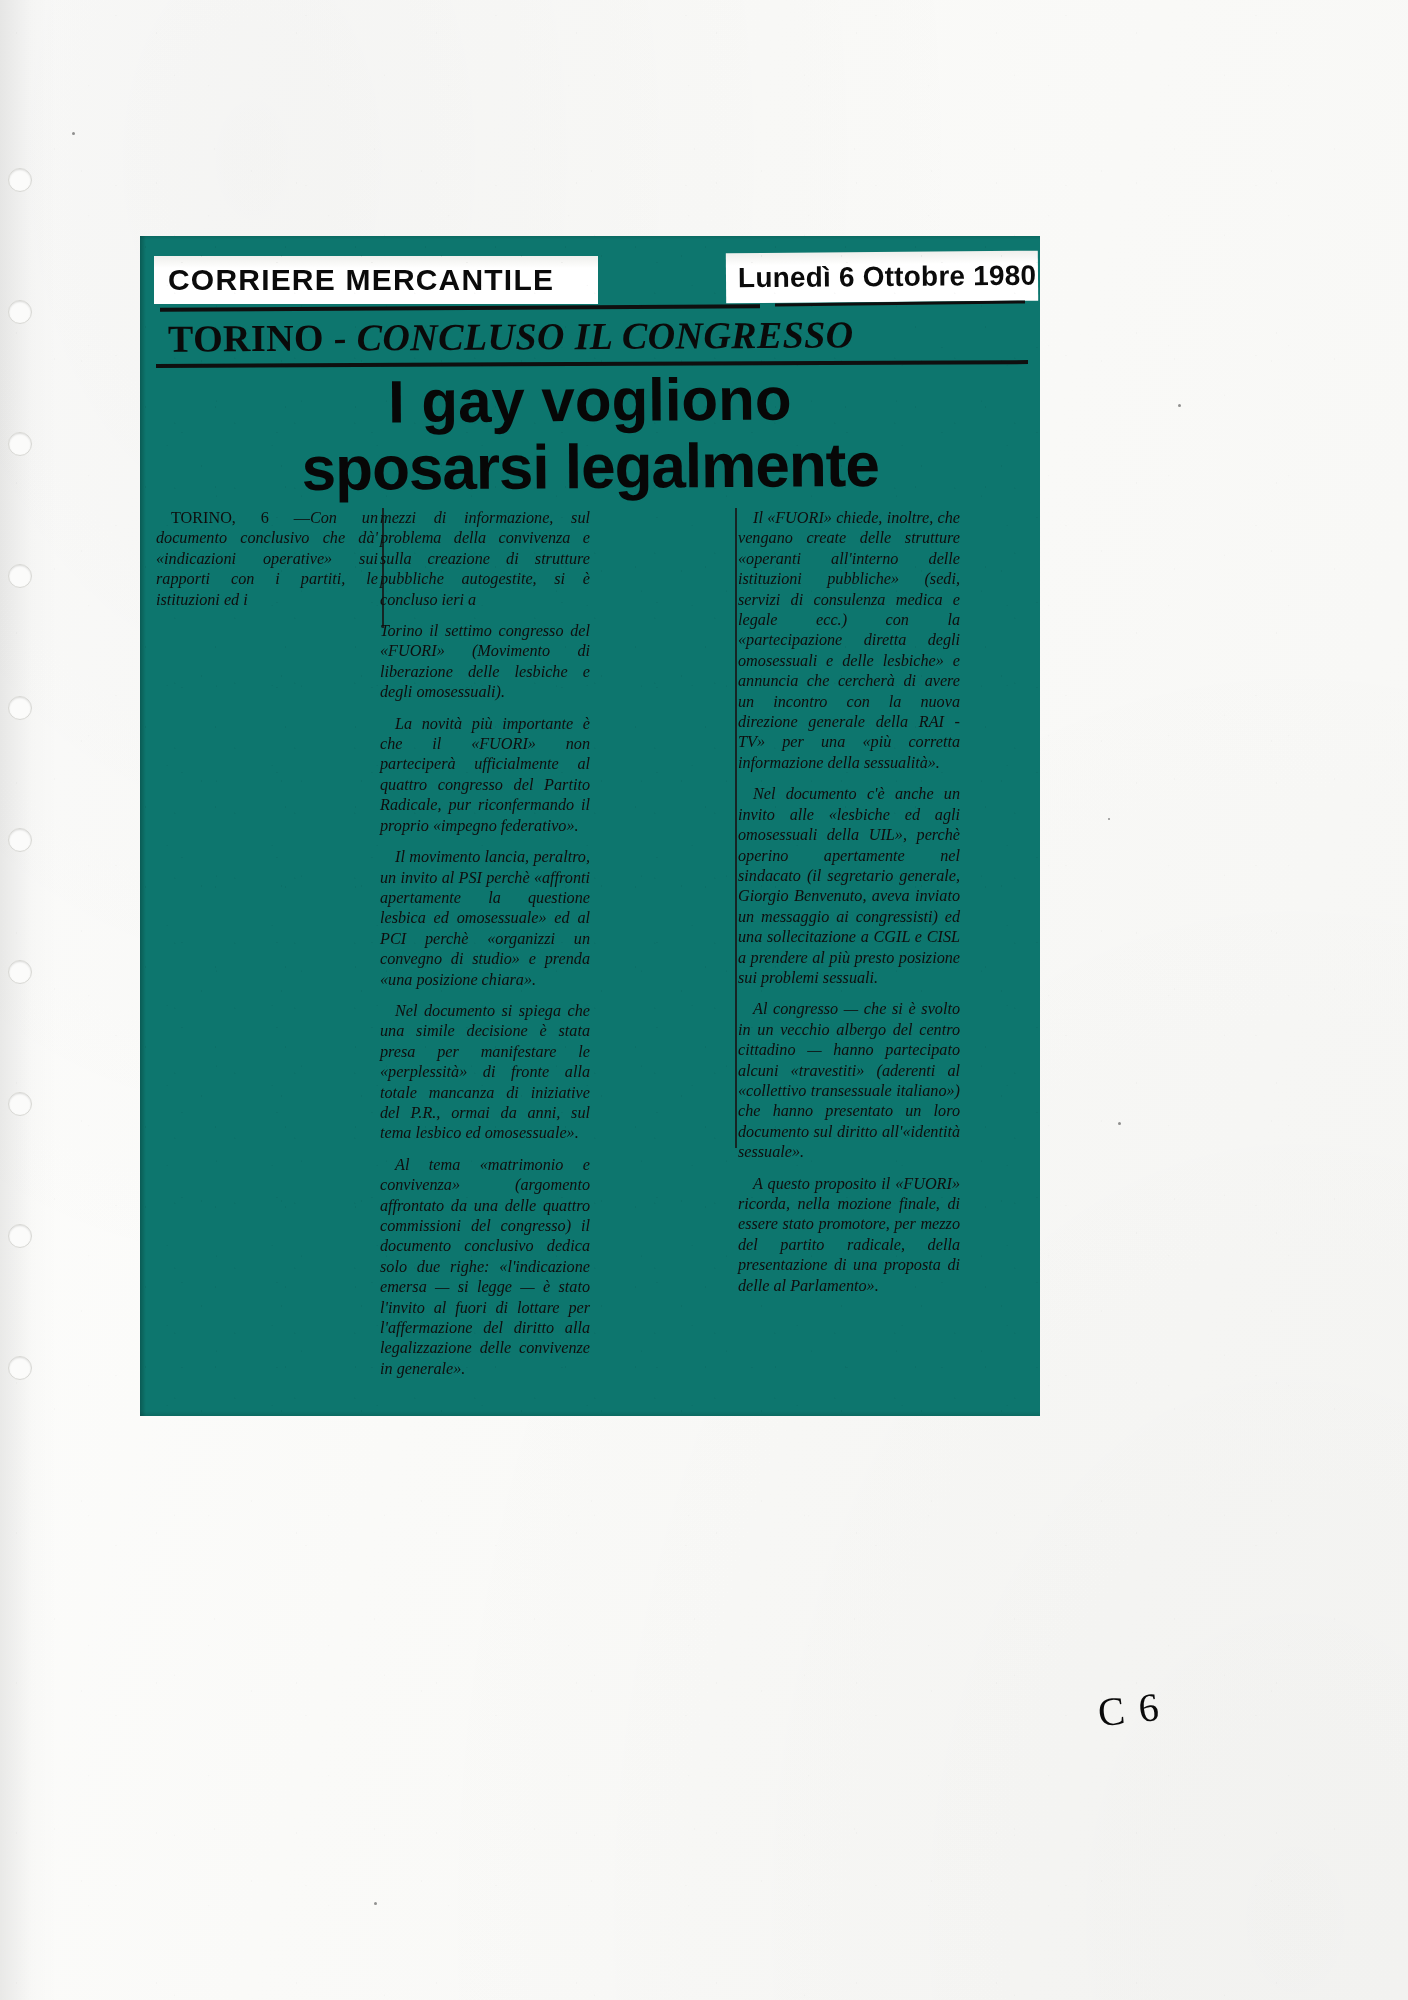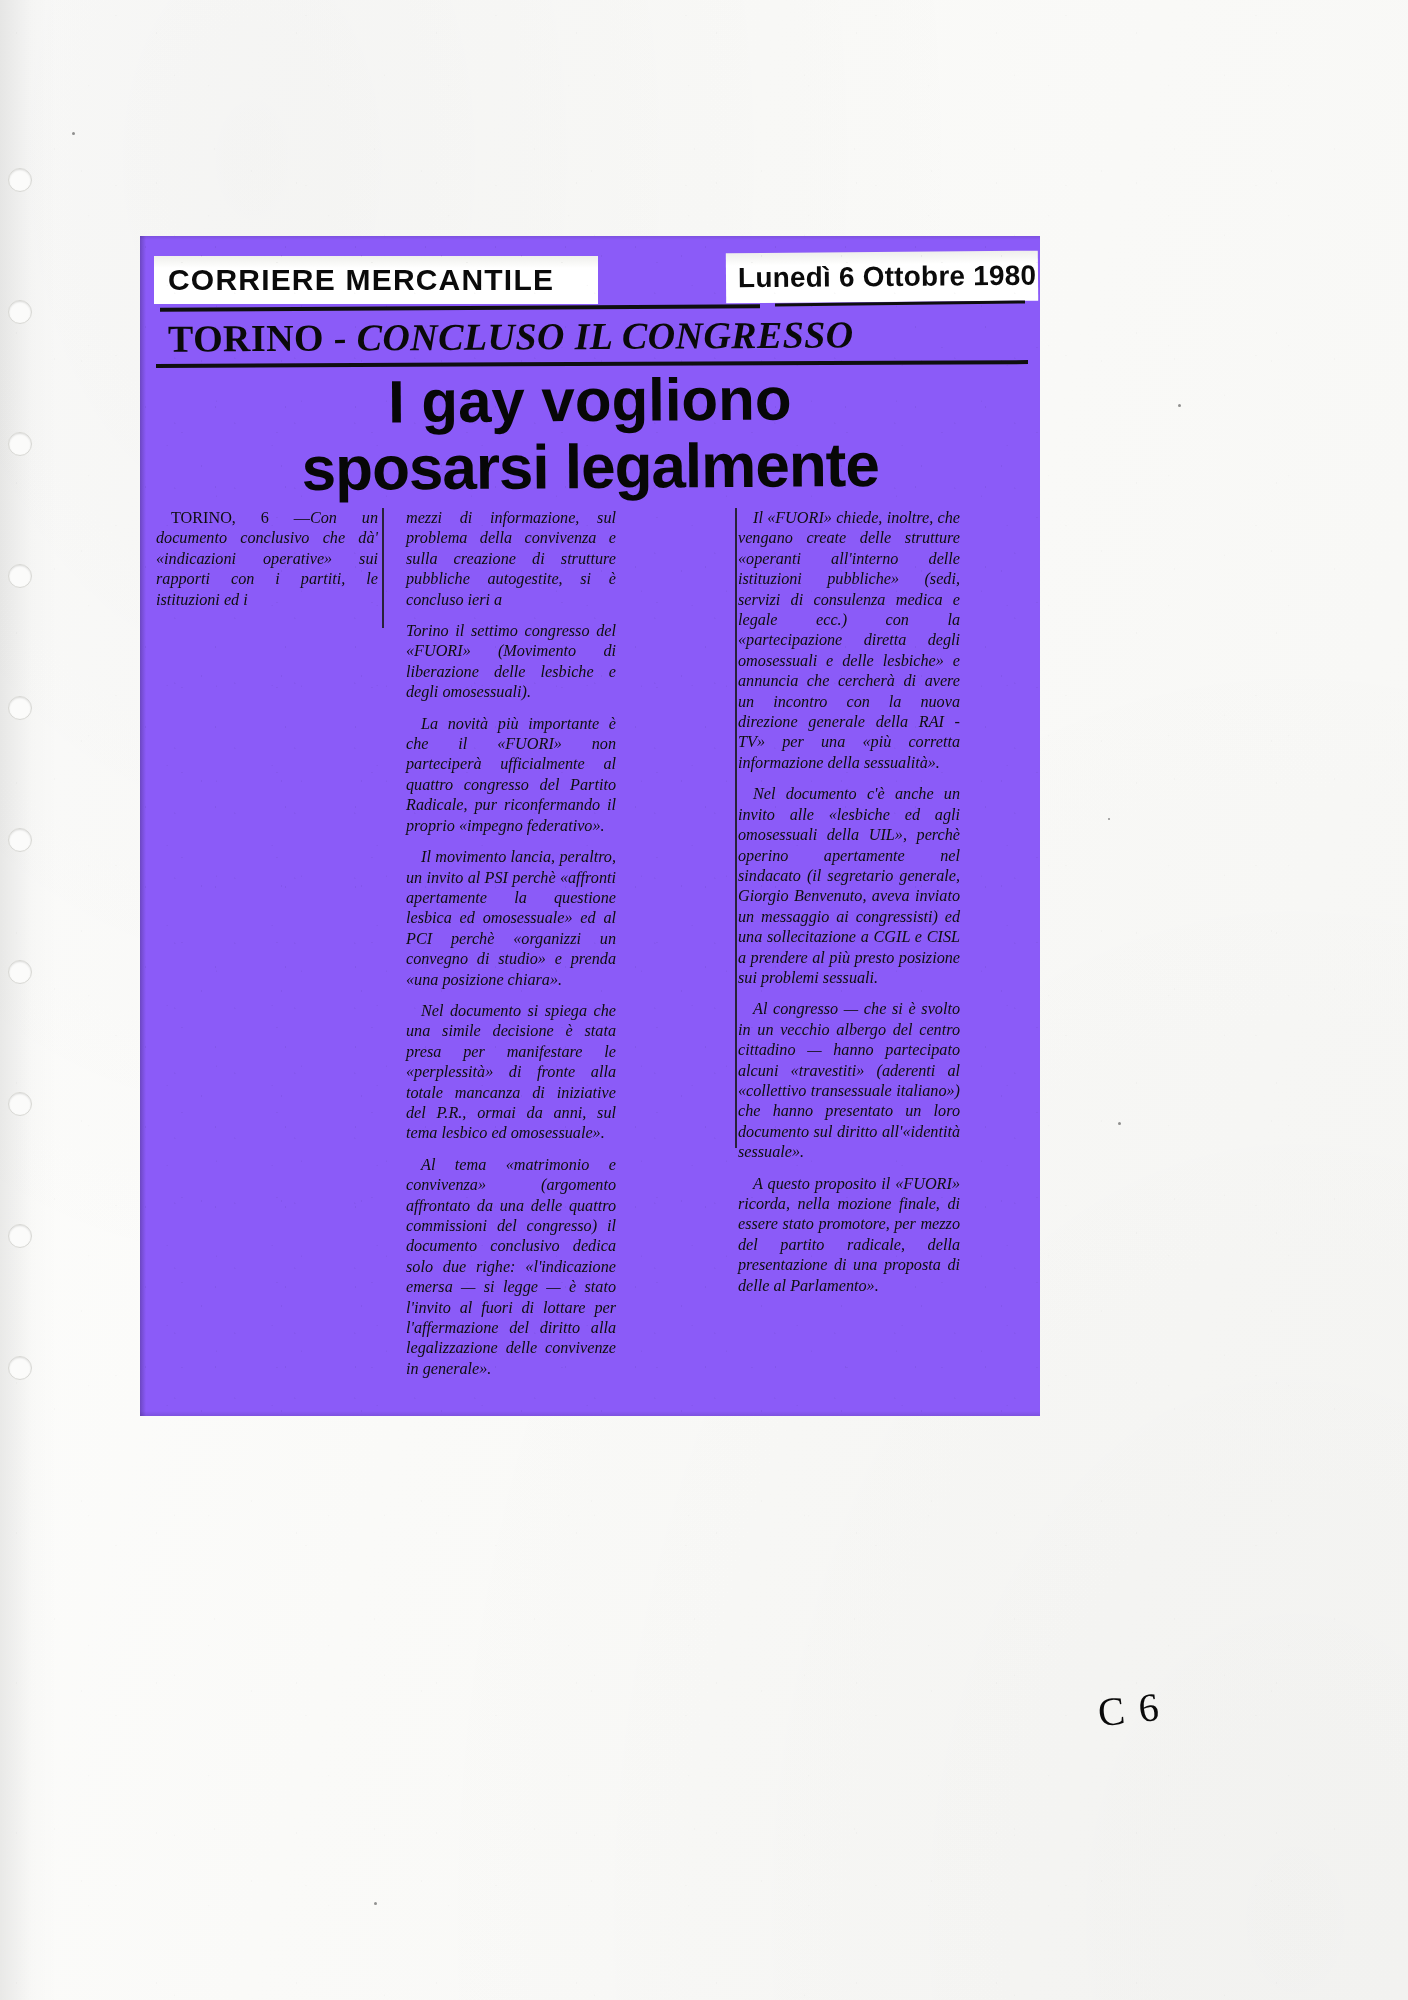--- a/index.html
+++ b/index.html
@@ -42,21 +42,21 @@
     position:absolute;left:8px;width:22px;height:22px;border-radius:50%;
     background:#fbfbfa;
     border:1px solid #d8d8d4;
     box-shadow:inset 0 1px 2px rgba(0,0,0,.12);
   }
   
   #clipping{
     position:absolute;
     left:140px;top:236px;
     width:900px;height:1180px;
-    background:#8b5cf6;
+    background:#0f766e;
     filter:contrast(1.02);
   }
   .clip-inner{position:absolute;inset:0;}
   
   .clip-speckle{
     position:absolute;inset:0;pointer-events:none;opacity:.55;
     background-image:
       radial-gradient(circle at 8% 14%, rgba(0,0,0,.10) .7px, transparent .9px),
       radial-gradient(circle at 44% 31%, rgba(0,0,0,.08) .7px, transparent .9px),
       radial-gradient(circle at 77% 19%, rgba(0,0,0,.09) .7px, transparent .9px),
@@ -141,21 +141,21 @@
   .col{
     position:absolute;top:0;
     font-family:"Liberation Serif", serif;
     font-style:italic;
     font-size:16.2px;
     line-height:20.4px;
     color:#101010;
     text-align:justify;
   }
   #col-1{left:6px;width:222px;}
-  #col-2{left:256px;width:210px;}
+  #col-2{left:230px;width:210px;}
   #col-3{left:588px;width:222px;}
   .col p{margin:0 0 11px 0;}
   .col p.indent{text-indent:15px;}
   .col p.lead{text-indent:15px;}
   .lead-kicker{font-style:normal;font-variant:normal;}
   
   .col-rule{
     position:absolute;top:0;width:2px;background:#1a1a1a;opacity:.85;
   }
   #col-rule-1{left:232px;height:120px;}

